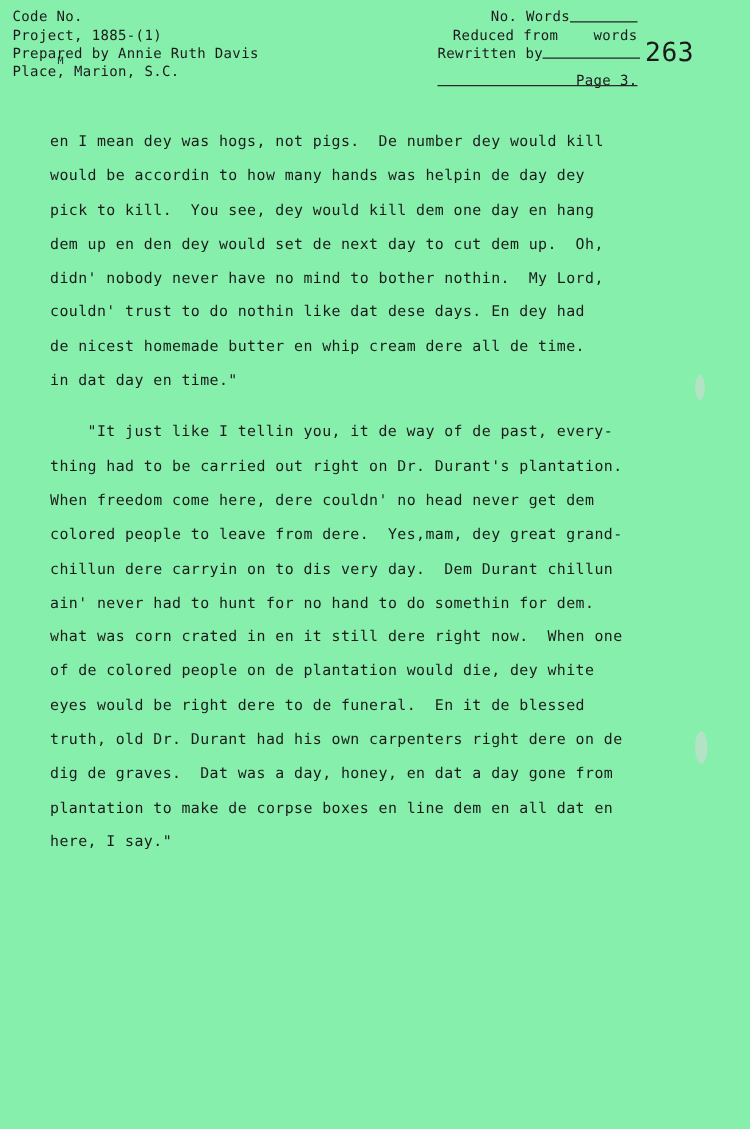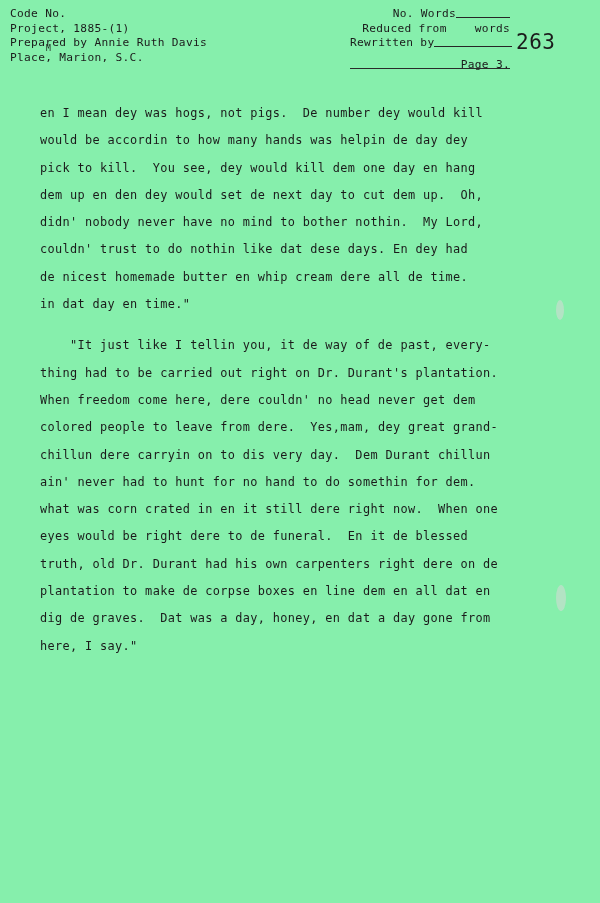--- a/index.html
+++ b/index.html
@@ -152,23 +152,24 @@
     </p>
 
     <p class="para">
       <span class="ln"><span class="indent"></span><span>"It just like I tellin you, it de way of de past, every-</span></span>
       <span class="ln">thing had to be carried out right on Dr. Durant's plantation.</span>
       <span class="ln">When freedom come here, dere couldn' no head never get dem</span>
       <span class="ln">colored people to leave from dere.  Yes,mam, dey great grand-</span>
       <span class="ln">chillun dere carryin on to dis very day.  Dem Durant chillun</span>
       <span class="ln">ain' never had to hunt for no hand to do somethin for dem.</span>
       <span class="ln">what was corn crated in en it still dere right now.  When one</span>
+      <span class="ln">of de colored people on de plantation would die, dey white</span>
       <span class="ln">eyes would be right dere to de funeral.  En it de blessed</span>
       <span class="ln">truth, old Dr. Durant had his own carpenters right dere on de</span>
+      <span class="ln">dig de graves.  Dat was a day, honey, en dat a day gone from</span>
       <span class="ln">plantation to make de corpse boxes en line dem en all dat en</span>
-      <span class="ln">dig de graves.  Dat was a day, honey, en dat a day gone from</span>
       <span class="ln">here, I say."</span>
     </p>
   </div>
 
   <div class="smudge" style="left:556px; top:585px; width:10px; height:26px;"></div>
   <div class="smudge" style="left:556px; top:300px; width:8px; height:20px;"></div>
 </div>
 
 </body></html>

